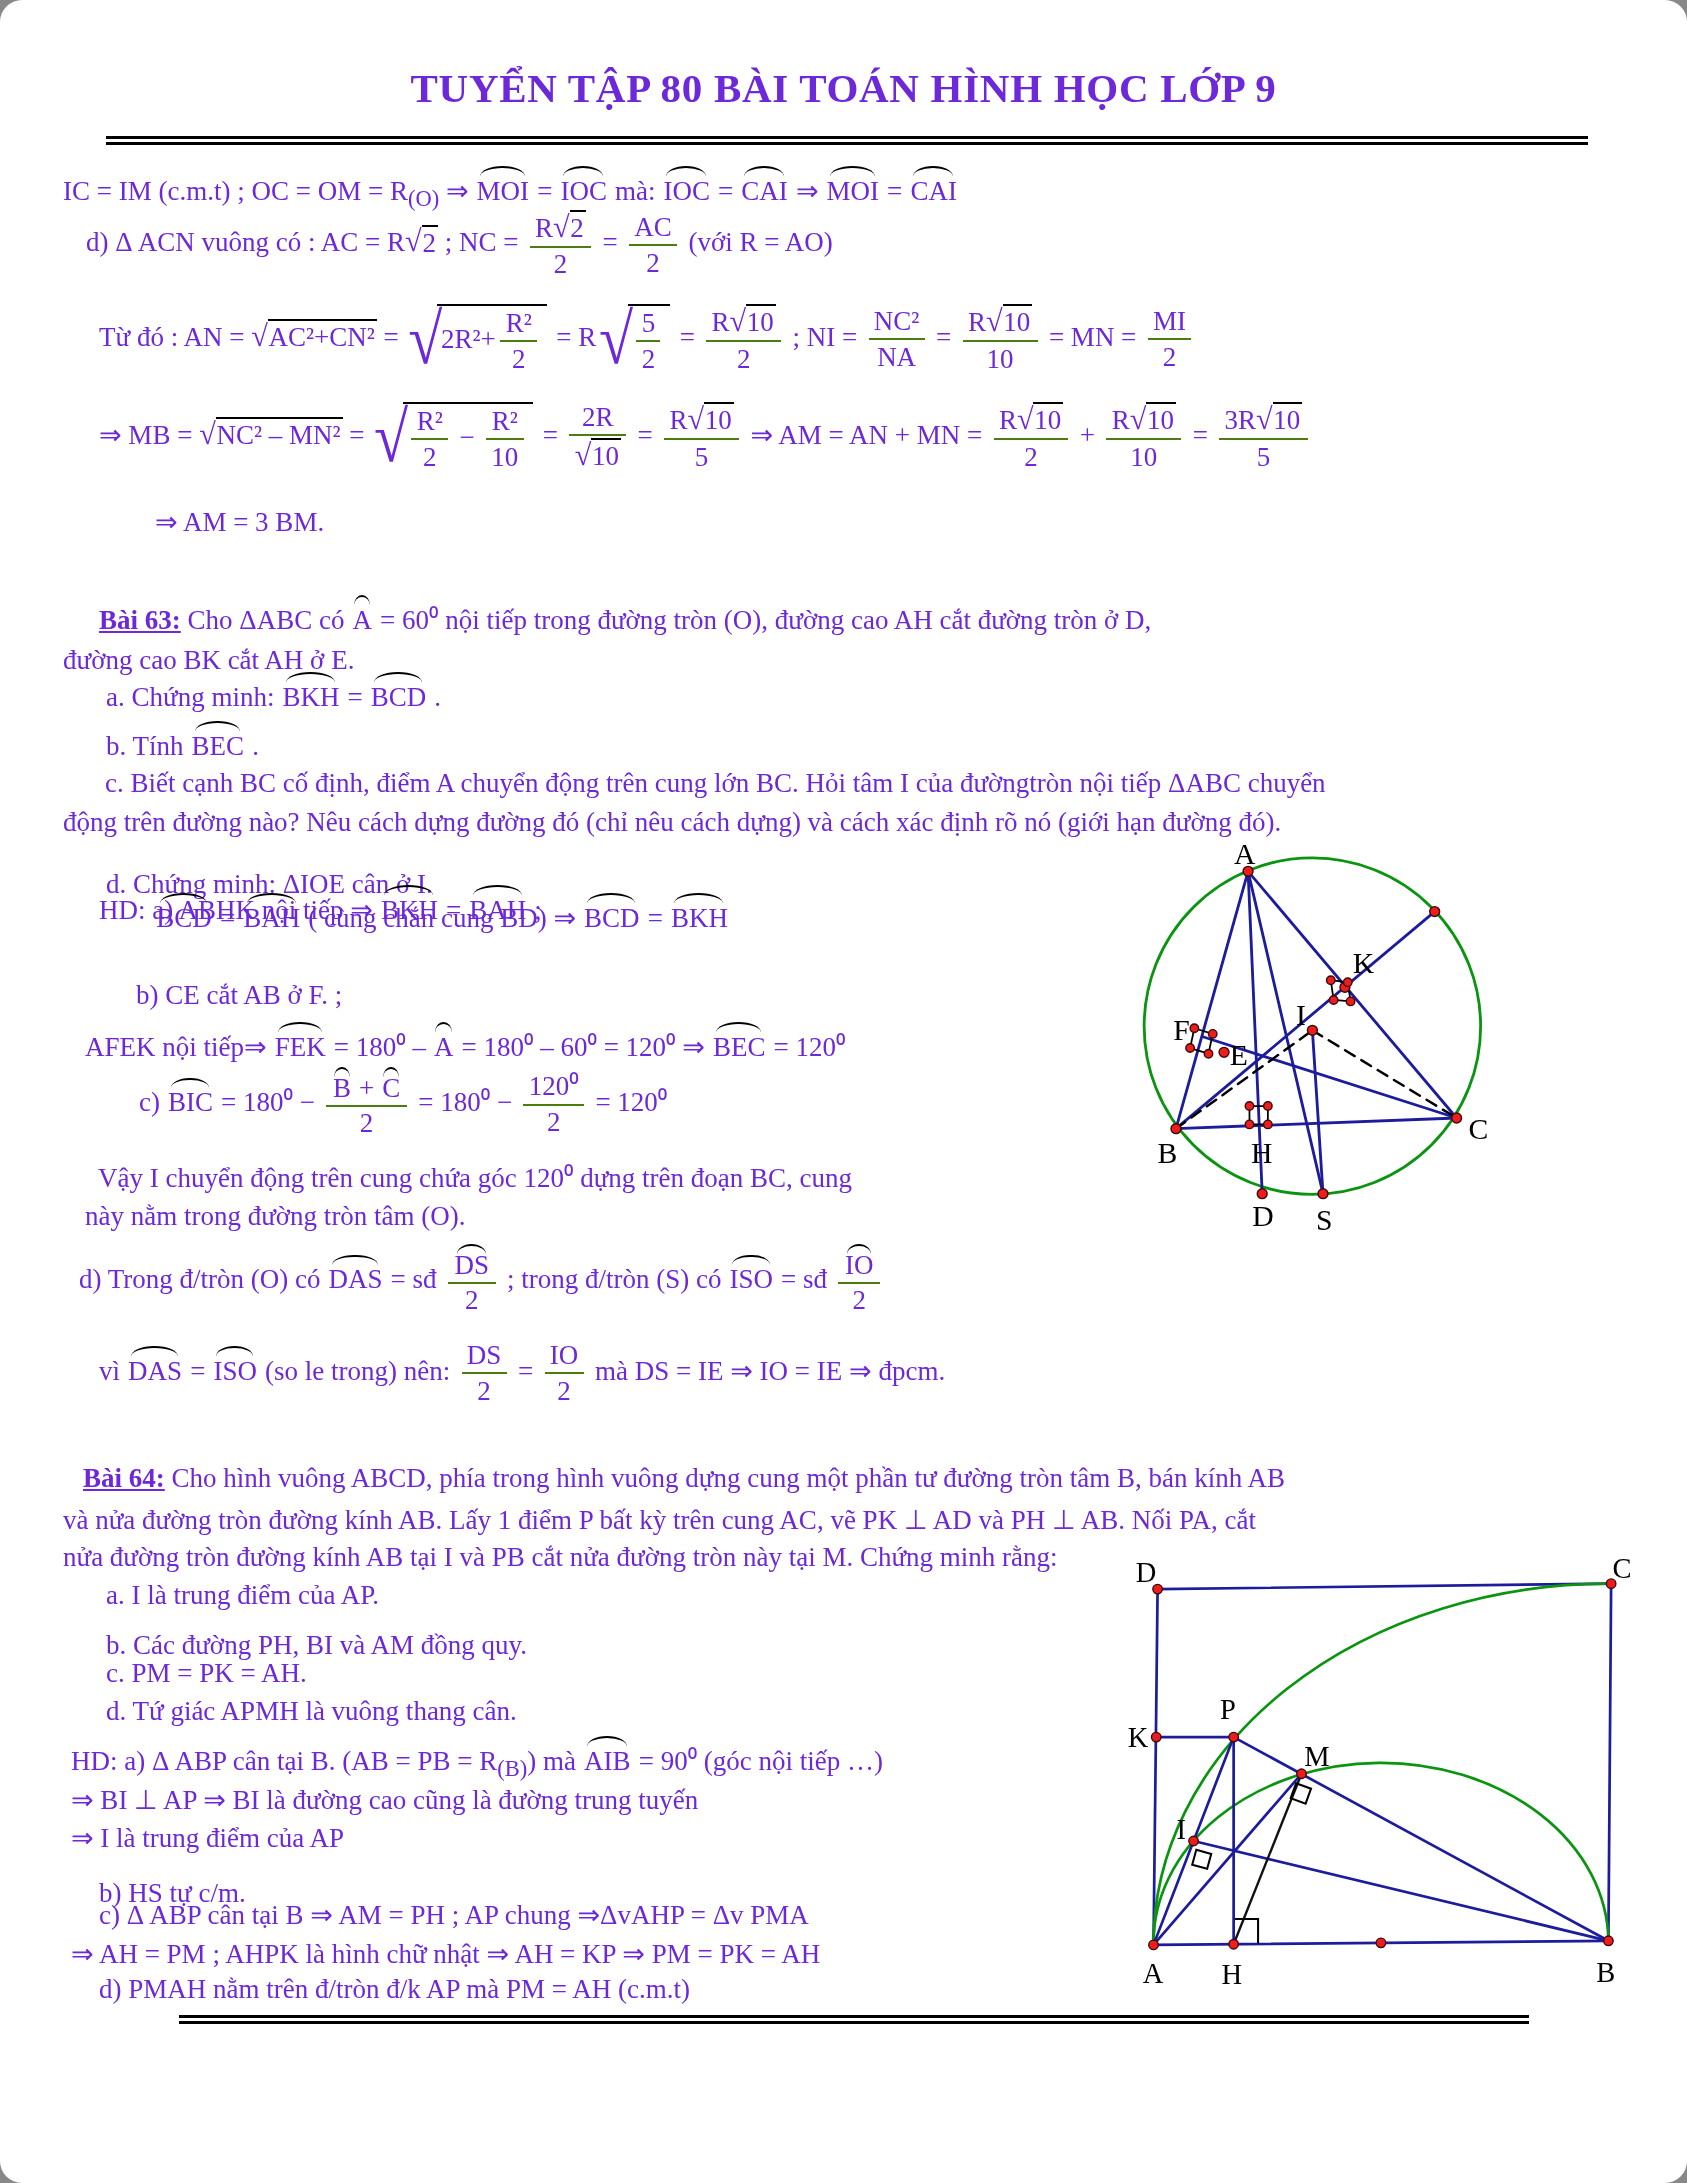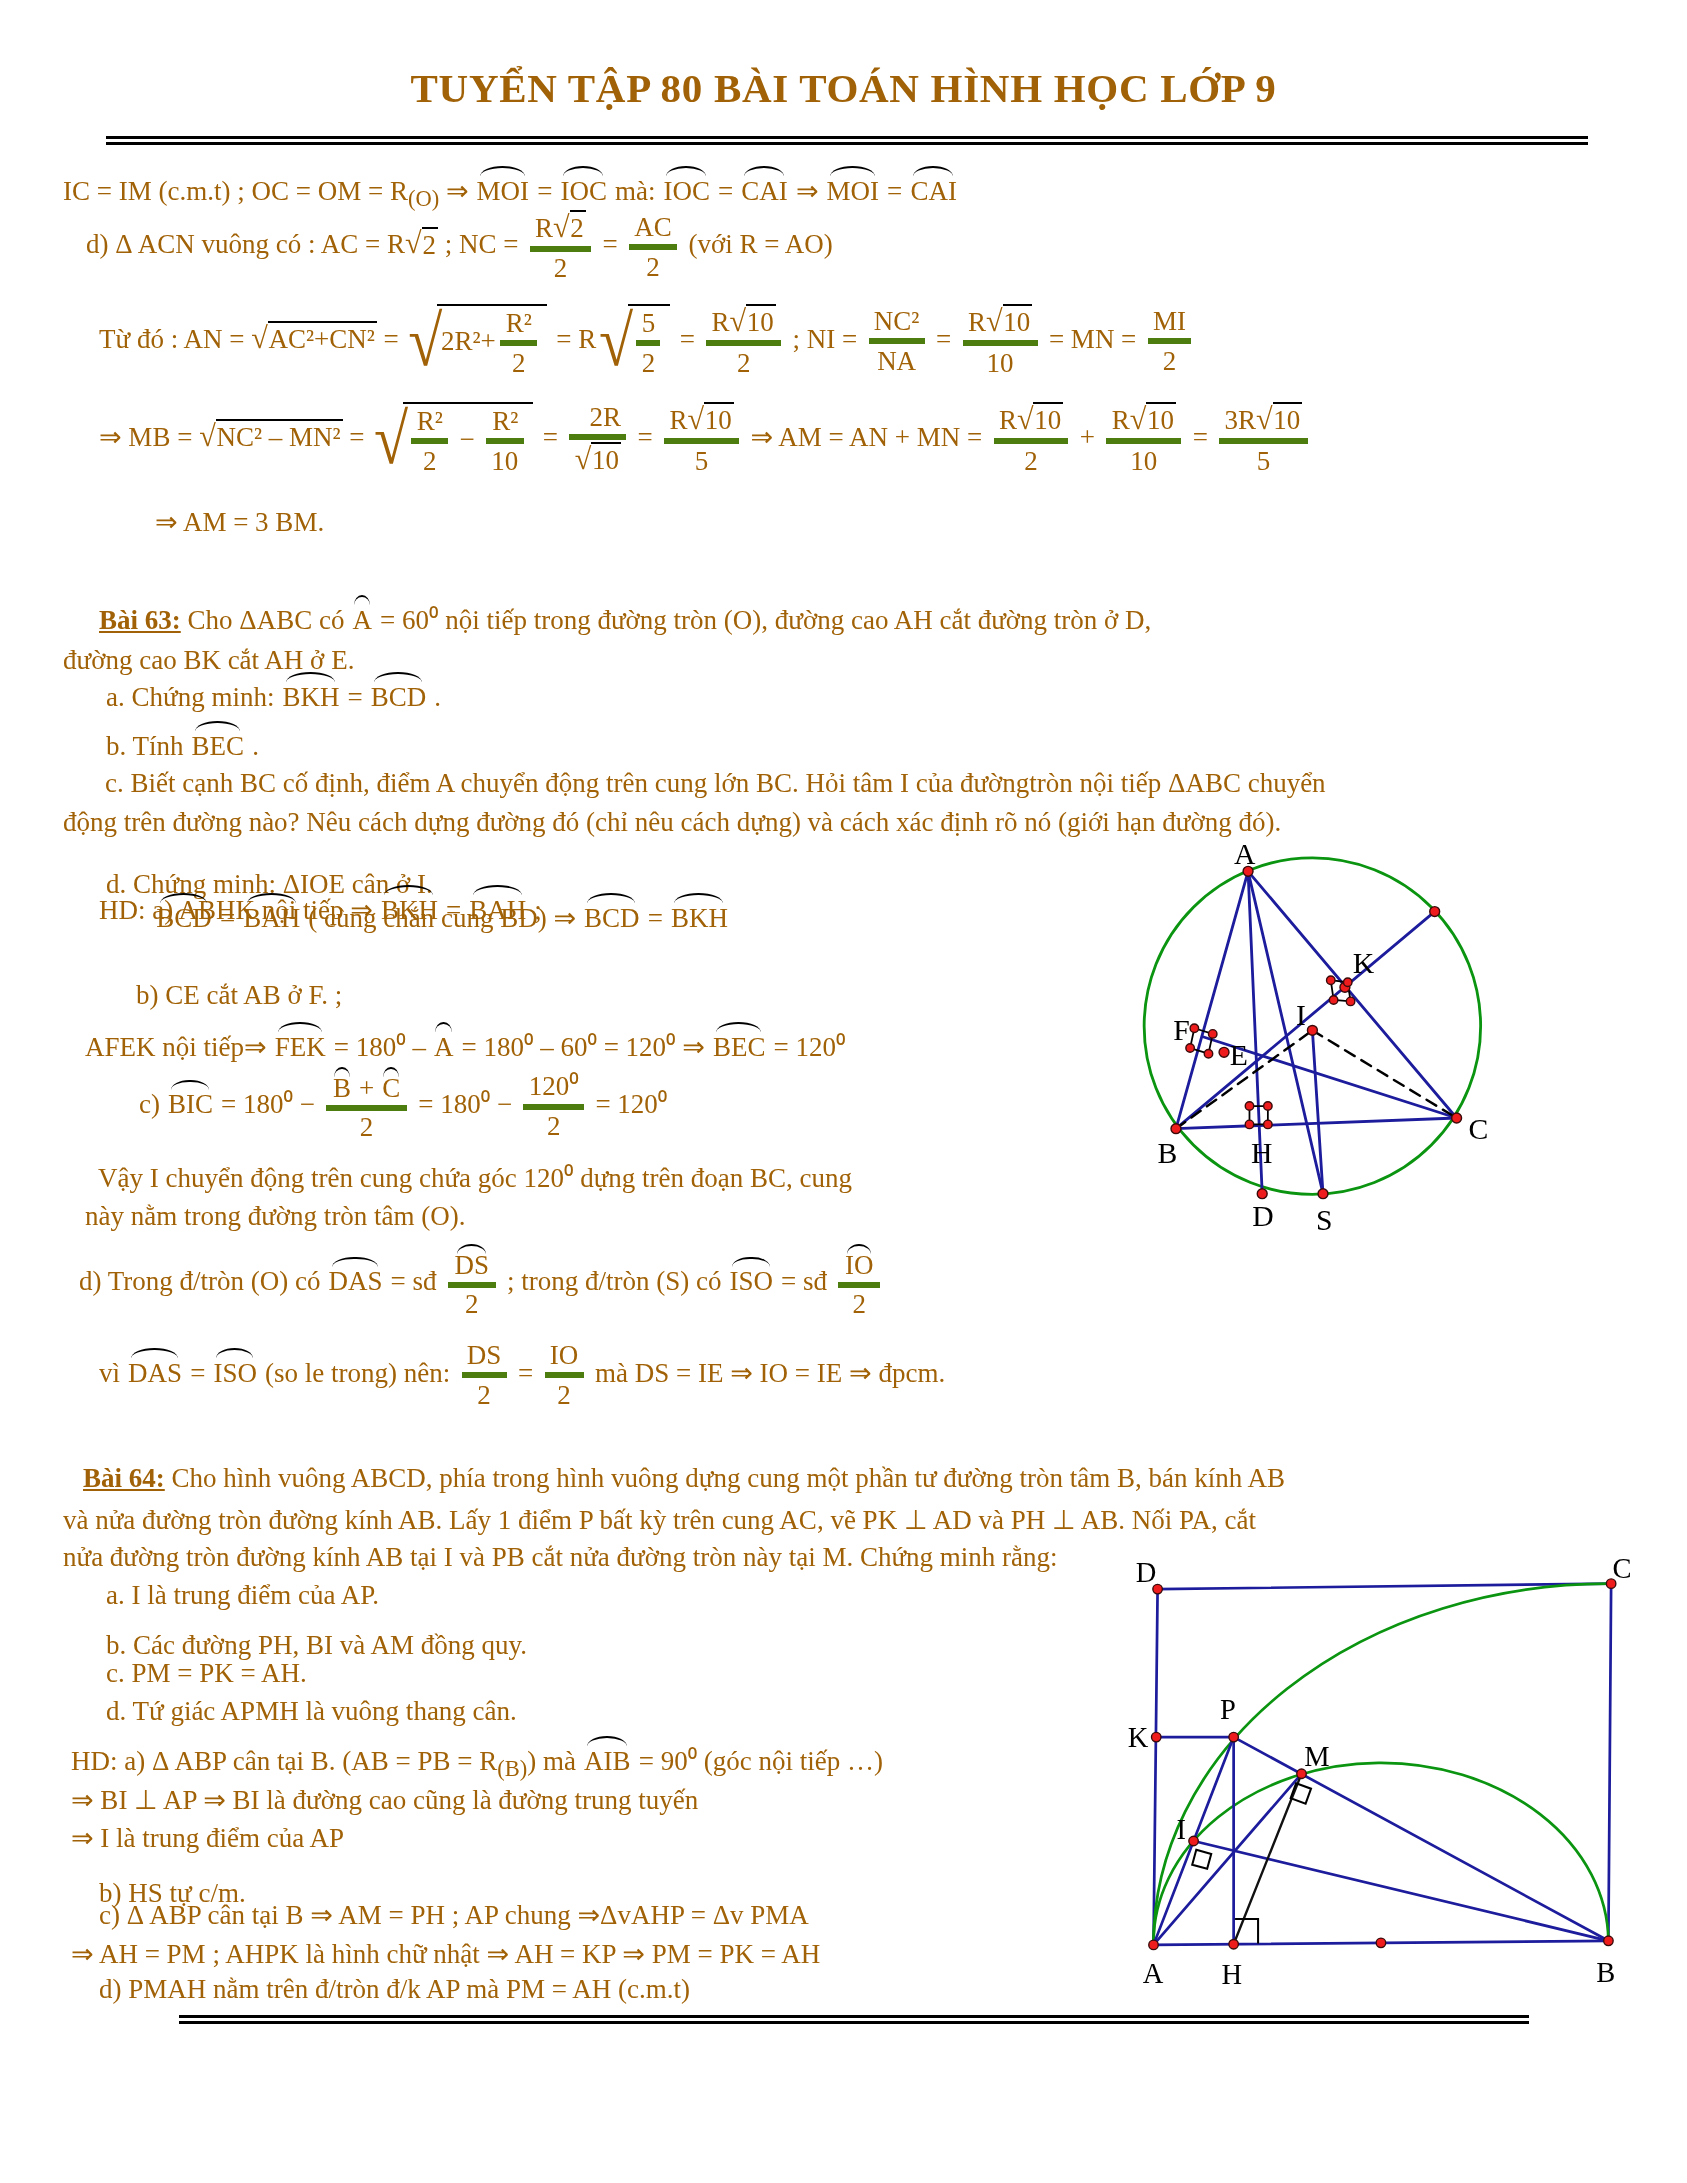--- a/index.html
+++ b/index.html
@@ -1,29 +1,29 @@
 <!DOCTYPE html>
 <html style="--green: #0a9410; --blue: #1c1c9c; --red: #ee1c1c;font-size:10.6px"><head>
 <meta charset="utf-8">
 <style>
   html,body{margin:0;padding:0;background:#888;}
   #page{position:relative;width:1687px;height:2183px;background:#ffffff;
-        font-family:"Liberation Serif", serif;font-size:27px;color:#a16207;overflow:hidden;}
+        font-family:"Liberation Serif", serif;font-size:27px;color:#6d28d9;overflow:hidden;border-radius:22px;}
   .title{position:absolute;top:64px;left:0;width:1687px;text-align:center;
          font-size:41px;font-weight:bold;letter-spacing:0.7px;}
   .rule{position:absolute;height:2.6px;border-top:3.3px solid #000;border-bottom:3.3px solid #000;}
   .line{position:absolute;white-space:nowrap;line-height:1.45;}
   .bu{font-weight:bold;text-decoration:underline;}
   
   .ang{position:relative;display:inline-block;margin:0 1.3px;padding-top:2.6px;}
   .ang::before{content:"";position:absolute;top:-2.6px;left:6%;width:86%;height:8.6px;
     border-top:2px solid #000;border-radius:50% 50% 0 0 / 100% 100% 0 0;}
   
   .frac{display:inline-block;vertical-align:middle;text-align:center;margin:0 4.6px;line-height:1.15;}
-  .num{display:block;border-bottom:6px solid #4d7c0f;padding:0 5.3px 1.3px 5.3px;text-align:right;}
+  .num{display:block;border-bottom:2px solid #4d7c0f;padding:0 5.3px 1.3px 5.3px;}
   .den{display:block;padding:1.3px 5.3px 0 5.3px;}
   
   .sqrt{white-space:nowrap;}
   .surd{font-size:1.12em;}
   .rad{border-top:2px solid #000;padding:0.7px 2px 0 0.7px;}
   
   .br{display:inline-block;vertical-align:middle;white-space:nowrap;margin:0 2.6px;}
   .sd{display:inline-block;font-size:2.3em;font-weight:400;vertical-align:middle;
       line-height:0;margin-right:-5.3px;transform:scaleY(1.15);}
   .rc{display:inline-block;border-top:2.3px solid #000;padding:2px 5.3px 0 4px;vertical-align:middle;}

